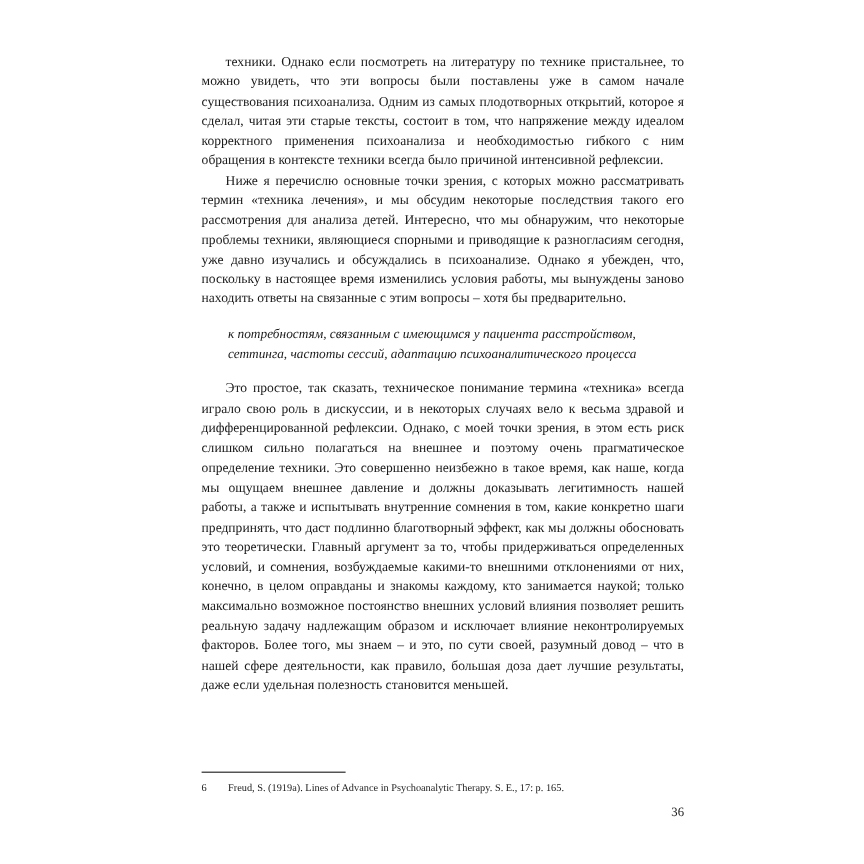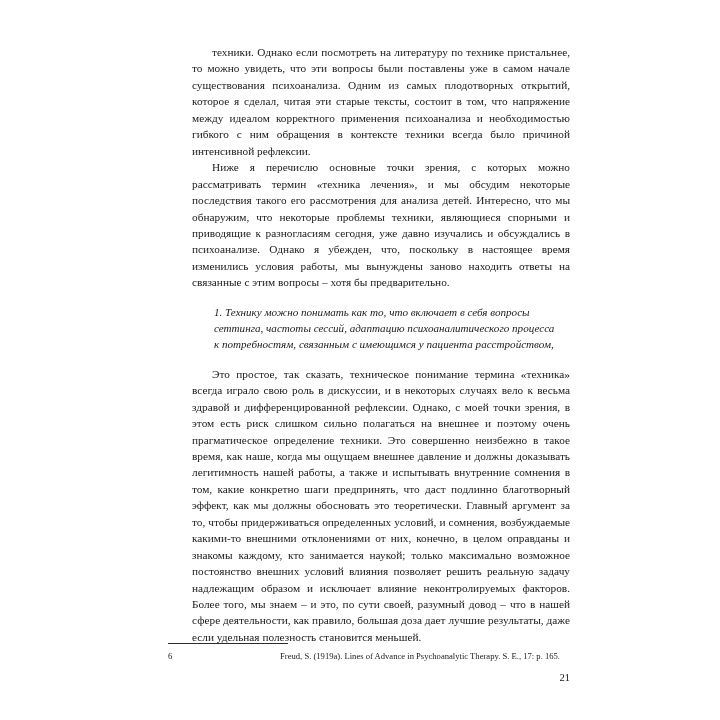--- a/index.html
+++ b/index.html
@@ -20,21 +20,20 @@
     height: 720px;
     box-sizing: border-box;
     padding: 44px 150px 0 168px;
   }
   .body-text {
     font-size: 11.3px;
     line-height: 16.45px;
     text-align: justify;
     text-justify: inter-word;
     hyphens: manual;
-    margin-left: 24px;
   }
   .body-text p {
     margin: 0;
     text-indent: 20px;
   }
   .quote-block {
     margin: 13px 0 13px 0;
     padding-left: 22px;
     padding-right: 10px;
     font-style: italic;
@@ -65,21 +64,20 @@
   }
   .footnote .fn-marker {
     display: inline-block;
     width: 22px;
     vertical-align: top;
   }
   .footnote .fn-text {
     display: inline-block;
     width: 370px;
     vertical-align: top;
-    text-align: right;
   }
   .page-number {
     position: absolute;
     left: 0;
     right: 150px;
     top: 672px;
     text-align: right;
     font-size: 10.6px;
   }
   sup {
@@ -91,29 +89,28 @@
 </head>
 <body>
 
 <div class="page">
 
   <div class="body-text">
     <p>техники. Однако если посмотреть на литературу по технике пристальнее, то можно увидеть, что эти вопросы были поставлены уже в самом начале существования психоанализа. Одним из самых плодотворных открытий, которое я сделал, читая эти старые тексты, состоит в том, что напряжение между идеалом корректного применения психоанализа и необходимостью гибкого с ним обращения в контексте техники всегда было причиной интенсивной рефлексии.</p>
     <p>Ниже я перечислю основные точки зрения, с которых можно рассматривать термин «техника лечения», и мы обсудим некоторые последствия такого его рассмотрения для анализа детей. Интересно, что мы обнаружим, что некоторые проблемы техники, являющиеся спорными и приводящие к разногласиям сегодня, уже давно изучались и обсуждались в психоанализе. Однако я убежден, что, поскольку в настоящее время изменились условия работы, мы вынуждены заново находить ответы на связанные с этим вопросы – хотя бы предварительно.</p>
 
     <div class="quote-block">
-      <p>1. Технику можно понимать как то, что включает в себя вопросы</p>
+      <p>к потребностям, связанным с имеющимся у пациента расстройством,</p>
       <p>сеттинга, частоты сессий, адаптацию психоаналитического процесса</p>
-      <p>к потребностям, связанным с имеющимся у пациента расстройством,</p>
     </div>
 
     <p>Это простое, так сказать, техническое понимание термина «техника» всегда играло свою роль в дискуссии, и в некоторых случаях вело к весьма здравой и дифференцированной рефлексии. Однако, с моей точки зрения, в этом есть риск слишком сильно полагаться на внешнее и поэтому очень прагматическое определение техники. Это совершенно неизбежно в такое время, как наше, когда мы ощущаем внешнее давление и должны доказывать легитимность нашей работы, а также и испытывать внутренние сомнения в том, какие конкретно шаги предпринять, что даст подлинно благотворный эффект, как мы должны обосновать это теоретически. Главный аргумент за то, чтобы придерживаться определенных условий, и сомнения, возбуждаемые какими-то внешними отклонениями от них, конечно, в целом оправданы и знакомы каждому, кто занимается наукой; только максимально возможное постоянство внешних условий влияния позволяет решить реальную задачу надлежащим образом и исключает влияние неконтролируемых факторов. Более того, мы знаем – и это, по сути своей, разумный довод – что в нашей сфере деятельности, как правило, большая доза дает лучшие результаты, даже если удельная полезность становится меньшей.</p>
   </div>
 
   <div class="footnote-rule"></div>
 
   <div class="footnote">
     <span class="fn-marker">6</span><span class="fn-text">Freud, S. (1919a). Lines of Advance in Psychoanalytic Therapy. S. E., 17: p. 165.</span>
   </div>
 
-  <div class="page-number">21</div>
+  <div class="page-number">36</div>
 
 </div>
 
 </body></html>

